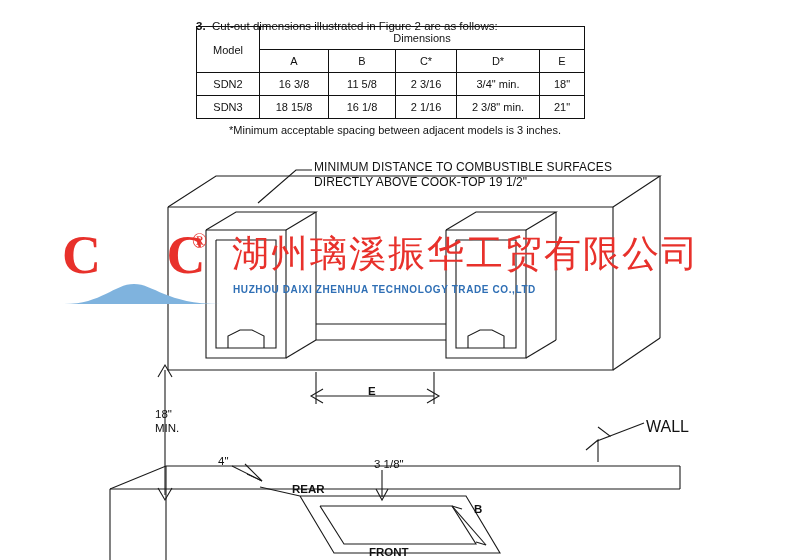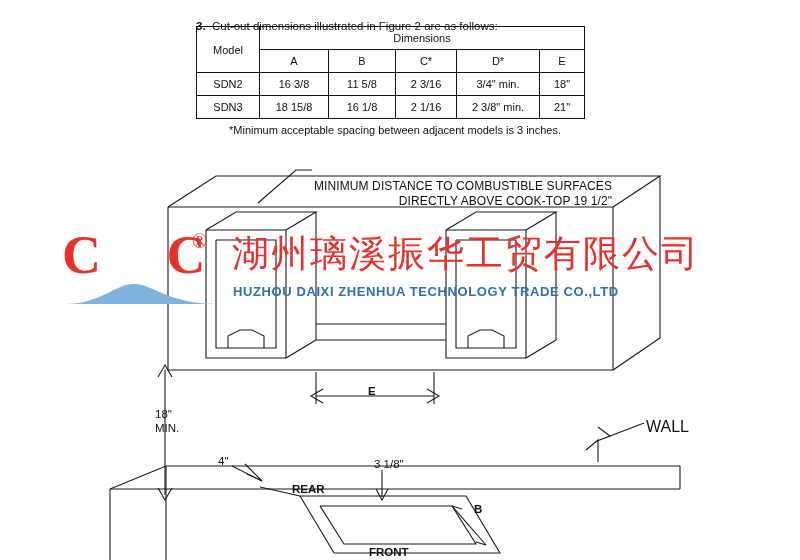--- a/index.html
+++ b/index.html
@@ -74,21 +74,21 @@
 
   
   .callout {
     position: absolute;
     font-size: 12px;
     color: #111;
     line-height: 15px;
     white-space: nowrap;
     letter-spacing: 0.1px;
   }
-  .callout-top { left: 314px; top: 179px; text-align: right; }
+  .callout-top { left: 314px; top: 160px; }
 
   .lbl {
     position: absolute;
     font-size: 11.5px;
     font-weight: bold;
     color: #111;
     white-space: nowrap;
   }
   .lbl-e { left: 368px; top: 385px; }
   .lbl-rear { left: 292px; top: 483px; }
@@ -142,21 +142,21 @@
     font-weight: normal;
     color: #e8312b;
     letter-spacing: 2px;
     line-height: 44px;
     white-space: nowrap;
   }
   .wm-en {
     position: absolute;
     left: 233px;
     top: 56px;
-    font-size: 13px;
+    font-size: 10px;
     font-weight: bold;
     color: #2f6fb5;
     letter-spacing: 0.6px;
     white-space: nowrap;
   }
   .wm-swoosh {
     position: absolute;
     left: 62px;
     top: 54px;
     width: 160px;

